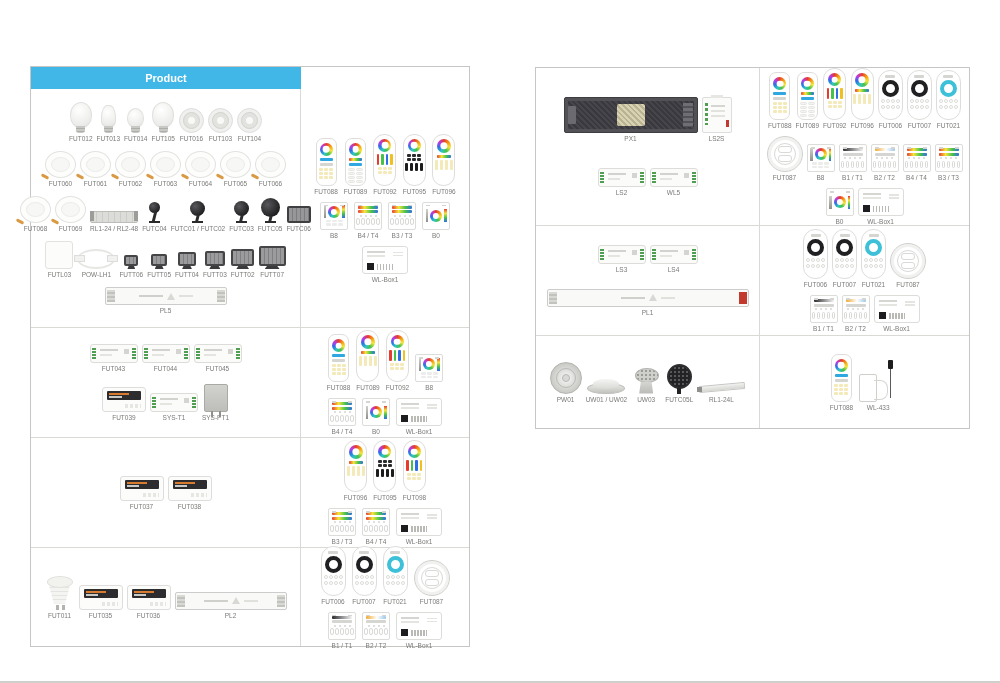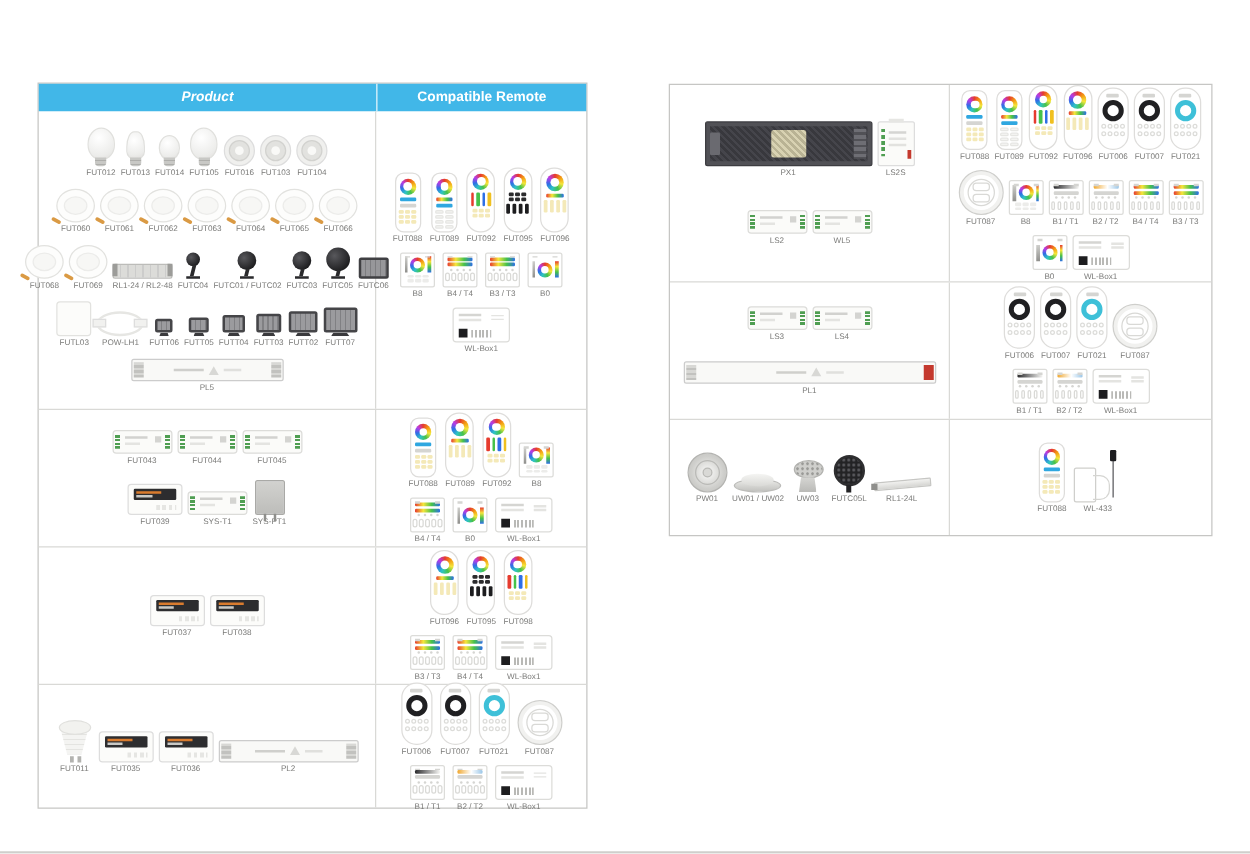--- a/index.html
+++ b/index.html
@@ -3,21 +3,21 @@
 <meta charset="utf-8">
 <style>
   html,body{margin:0;padding:0;background:#fff;font-family:"Liberation Sans",sans-serif;}
   .canvas{position:relative;width:1000px;height:683px;background:#fff;overflow:hidden;}
   .title{position:absolute;left:113px;top:30px;font-size:19px;font-weight:bold;letter-spacing:.4px;color:#2aace2;}
   .table{position:absolute;border:1px solid #c6c6c4;background:#fff;box-sizing:border-box;}
   #ltable{left:30px;top:66px;width:440px;}
   #rtable{left:535px;top:67px;width:435px;}
   .thead{display:flex;height:22px;}
   .hcell{background:#41b7e8;color:#fff;font-size:11px;font-weight:bold;display:flex;align-items:center;justify-content:center;box-sizing:border-box;}
-  .hcell.p{width:270px;font-style:italic;}
+  .hcell.p{width:270px;}
   .hcell.r{width:168px;border-left:1px solid #dff4fc;}
   .trow{display:flex;box-sizing:border-box;}
   .tbody .trow + .trow{border-top:1px solid #d9d9d6;}
   .pcell{width:270px;border-right:1px solid #d9d9d6;display:flex;flex-direction:column;justify-content:space-evenly;align-items:center;padding:4px 2px;box-sizing:border-box;}
   .rcell{width:168px;display:flex;flex-direction:column;justify-content:center;align-items:center;gap:7px;padding:4px 1px;box-sizing:border-box;}
   #rtable .pcell{width:224px;}
   #rtable .rcell{width:209px;}
   #lbody .trow:nth-child(1){height:238px;}
   #lbody .trow:nth-child(2){height:110px;}
   #lbody .trow:nth-child(3){height:110px;}
@@ -170,21 +170,20 @@
   .bottom-edge{position:absolute;left:0;right:0;bottom:0;height:2px;background:#cfcfcc;}
 </style>
 </head>
 <body>
 
 <div class="canvas">
 
   <div class="table" id="ltable">
     <div class="thead">
       <div class="hcell p">Product</div>
-      <div class="hcell r">Compatible Remote</div>
     </div>
     <div class="tbody" id="lbody">
         <div class="trow">
           <div class="pcell">
             <div class="line">
               <div class="item">
                 <span class="g bulb ">
                   <span class="bdome"></span>
                   <span class="bbase"></span>
                 </span>

